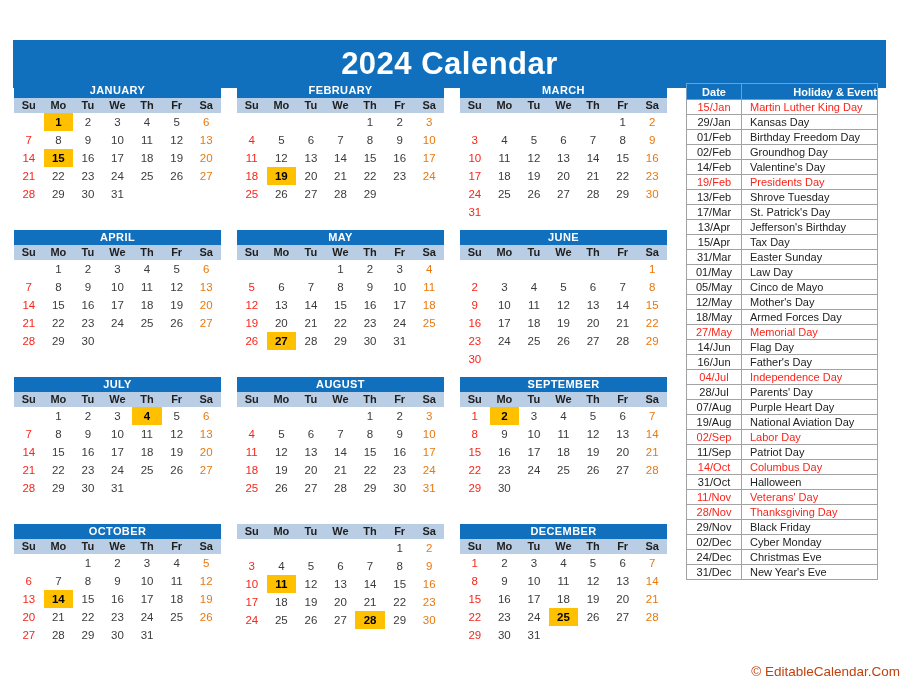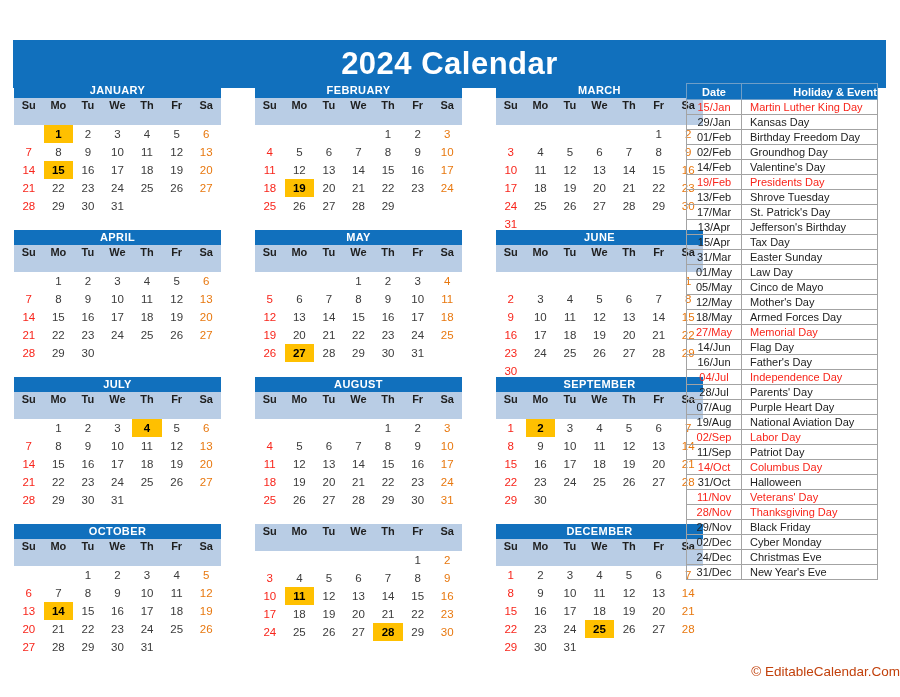--- a/index.html
+++ b/index.html
@@ -25,33 +25,33 @@
     background:var(--header-blue);
     display:flex;align-items:center;justify-content:center;margin-top:24px;
   }
   .banner .title{
     color:#ffffff;font-size:31px;font-weight:700;letter-spacing:0.5px;
   }
   .months-grid{
     position:absolute;left:14px;top:83px;
     display:grid;
     grid-template-columns:207px 207px 207px;
-    column-gap:34px;
+    column-gap:16px;
     grid-auto-rows:147px;
   }
   .month{width:207px;}
   .mhead{
     height:15px;line-height:15px;
     background:var(--header-blue);
     color:#ffffff;font-size:11px;font-weight:700;
     text-align:center;letter-spacing:0.4px;
   }
   .wrow{
     display:grid;grid-template-columns:repeat(7,1fr);
-    height:27px;background:var(--weekday-header-bg);
+    height:15px;background:var(--weekday-header-bg);
   }
   .wcell{
     font-size:11px;font-weight:700;color:#1f1f1f;
     text-align:center;line-height:15px;
   }
   .dgrid{
     display:grid;grid-template-columns:repeat(7,1fr);
     grid-auto-rows:18px;
   }
   .dcell{

